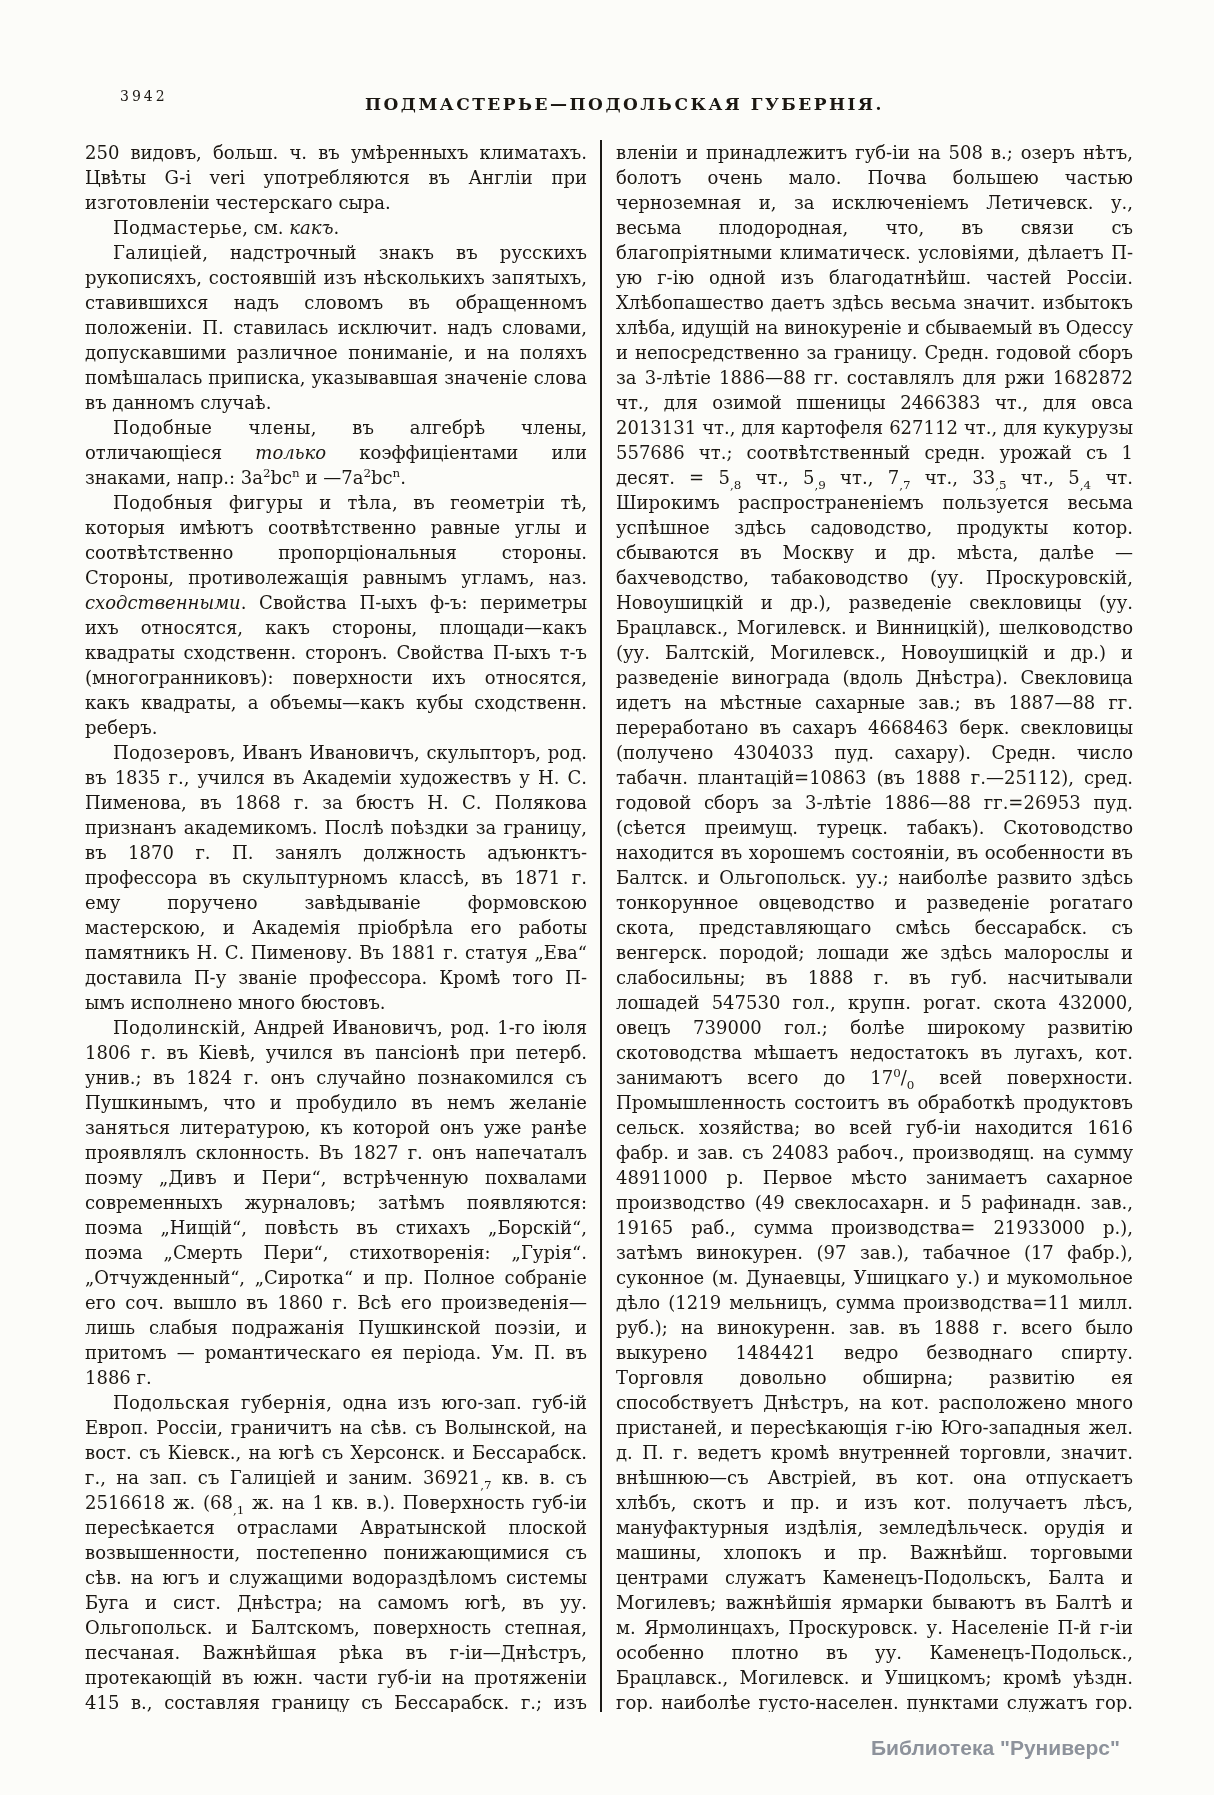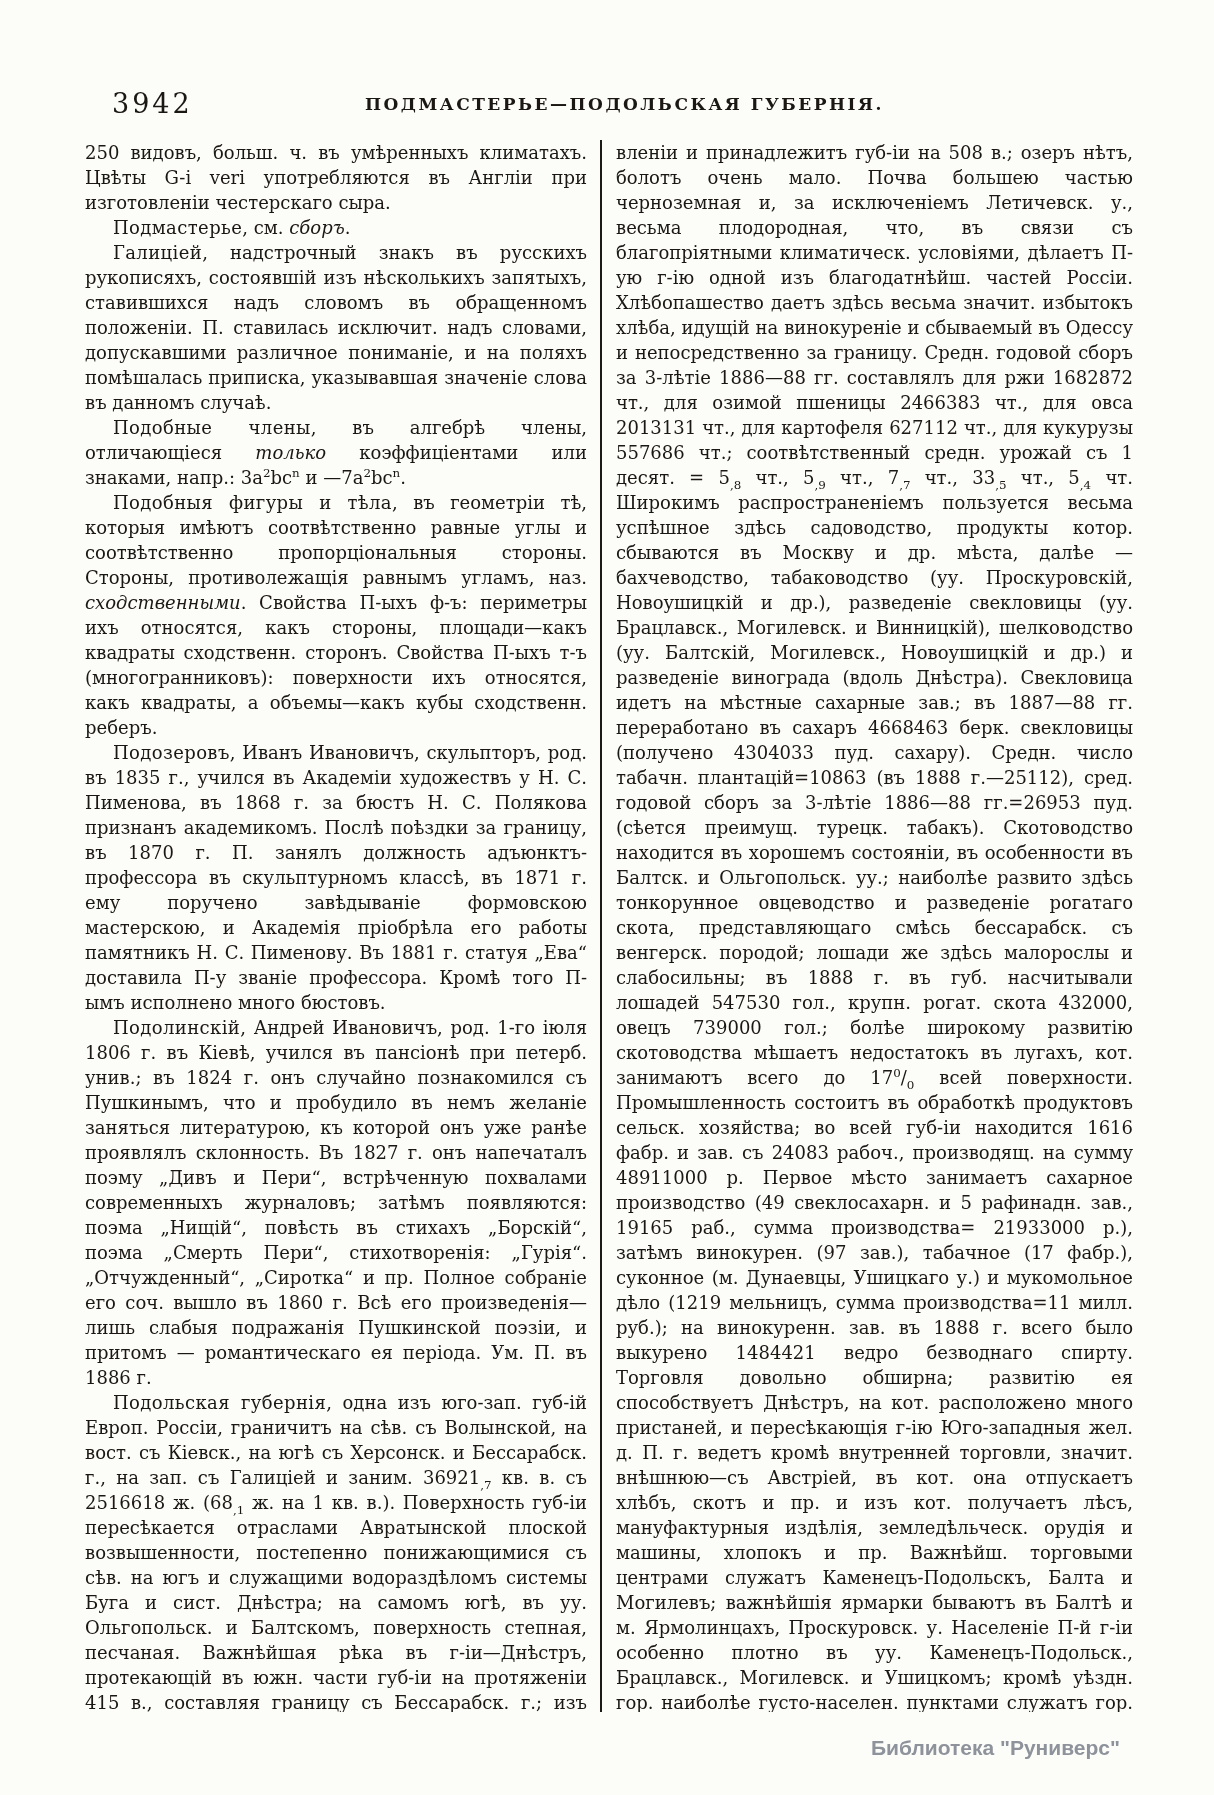--- a/index.html
+++ b/index.html
@@ -5,22 +5,22 @@
   * { margin:0; padding:0; box-sizing:border-box; }
   html,body { width:1214px; height:1795px; }
   body {
     position:relative;
     background:#fcfcf9;
     color:#1b1712;
     font-family:"DejaVu Serif", serif;
     overflow:hidden;
   }
   .pagenum {
-    position:absolute; left:112px; top:88px;
-    font-size:27px; letter-spacing:3px; color:#1b1712;
+    position:absolute; left:120px; top:88px;
+    font-size:14px; letter-spacing:3px; color:#1b1712;
   }
   .running-title {
     position:absolute; left:365px; top:94px;
     font-size:17px; font-weight:bold; letter-spacing:2.5px;
     white-space:nowrap;
   }
   .columns {
     position:absolute; left:85px; top:140px;
     width:1048px; height:1572px;
     display:flex; overflow:hidden;
@@ -47,21 +47,21 @@
 </style>
 </head>
 <body>
 
 <div class="pagenum">3942</div>
 <div class="running-title">ПОДМАСТЕРЬЕ—ПОДОЛЬСКАЯ ГУБЕРНІЯ.</div>
 
 <div class="columns">
   <div class="col left" id="left-col">
       <p class="para"><span>250 видовъ, больш. ч. въ умѣренныхъ климатахъ. Цвѣты G-i veri употребляются въ Англіи при изготовленіи честерскаго сыра.</span></p>
-      <p class="para indent"><b class="headword">Подмастерье</b><span>, см. </span><i>сборъ</i><span>.</span></p>
+      <p class="para indent"><b class="headword">Подмастерье</b><span>, см. </span><i>какъ</i><span>.</span></p>
       <p class="para indent"><b class="headword">Галиціей</b><span>, надстрочный знакъ въ русскихъ рукописяхъ, состоявшій изъ нѣсколькихъ запятыхъ, ставившихся надъ словомъ въ обращенномъ положеніи. П. ставилась исключит. надъ словами, допускавшими различное пониманіе, и на поляхъ помѣшалась приписка, указывавшая значеніе слова въ данномъ случаѣ.</span></p>
       <p class="para indent"><b class="headword">Подобные члены</b><span>, въ алгебрѣ члены, отличающіеся </span><i>только</i><span> коэффиціентами или знаками, напр.: 3a</span><sup>2</sup><span>bc</span><sup>n</sup><span> и —7a</span><sup>2</sup><span>bc</span><sup>n</sup><span>.</span></p>
       <p class="para indent"><b class="headword">Подобныя фигуры и тѣла</b><span>, въ геометріи тѣ, которыя имѣютъ соотвѣтственно равные углы и соотвѣтственно пропорціональныя стороны. Стороны, противолежащія равнымъ угламъ, наз. </span><i>сходственными</i><span>. Свойства П-ыхъ ф-ъ: периметры ихъ относятся, какъ стороны, площади—какъ квадраты сходственн. сторонъ. Свойства П-ыхъ т-ъ (многогранниковъ): поверхности ихъ относятся, какъ квадраты, а объемы—какъ кубы сходственн. реберъ.</span></p>
       <p class="para indent"><b class="headword">Подозеровъ</b><span>, Иванъ Ивановичъ, скульпторъ, род. въ 1835 г., учился въ Академіи художествъ у Н. С. Пименова, въ 1868 г. за бюстъ Н. С. Полякова признанъ академикомъ. Послѣ поѣздки за границу, въ 1870 г. П. занялъ должность адъюнктъ-профессора въ скульптурномъ классѣ, въ 1871 г. ему поручено завѣдываніе формовскою мастерскою, и Академія пріобрѣла его работы памятникъ Н. С. Пименову. Въ 1881 г. статуя „Ева“ доставила П-у званіе профессора. Кромѣ того П-ымъ исполнено много бюстовъ.</span></p>
       <p class="para indent"><b class="headword">Подолинскій</b><span>, Андрей Ивановичъ, род. 1-го іюля 1806 г. въ Кіевѣ, учился въ пансіонѣ при петерб. унив.; въ 1824 г. онъ случайно познакомился съ Пушкинымъ, что и пробудило въ немъ желаніе заняться литературою, къ которой онъ уже ранѣе проявлялъ склонность. Въ 1827 г. онъ напечаталъ поэму „Дивъ и Пери“, встрѣченную похвалами современныхъ журналовъ; затѣмъ появляются: поэма „Нищій“, повѣсть въ стихахъ „Борскій“, поэма „Смерть Пери“, стихотворенія: „Гурія“. „Отчужденный“, „Сиротка“ и пр. Полное собраніе его соч. вышло въ 1860 г. Всѣ его произведенія—лишь слабыя подражанія Пушкинской поэзіи, и притомъ — романтическаго ея періода. Ум. П. въ 1886 г.</span></p>
       <p class="para indent"><b class="headword">Подольская губернія</b><span>, одна изъ юго-зап. губ-ій Европ. Россіи, граничитъ на сѣв. съ Волынской, на вост. съ Кіевск., на югѣ съ Херсонск. и Бессарабск. г., на зап. съ Галиціей и заним. 36921</span><sub>,7</sub><span> кв. в. съ 2516618 ж. (68</span><sub>,1</sub><span> ж. на 1 кв. в.). Поверхность губ-іи пересѣкается отраслами Авратынской плоской возвышенности, постепенно понижающимися съ сѣв. на югъ и служащими водораздѣломъ системы Буга и сист. Днѣстра; на самомъ югѣ, въ уу. Ольгопольск. и Балтскомъ, поверхность степная, песчаная. Важнѣйшая рѣка въ г-іи—Днѣстръ, протекающій въ южн. части губ-іи на протяженіи 415 в., составляя границу съ Бессарабск. г.; изъ притоковъ его болѣе значительны: Збручъ—на границѣ съ Галиціей, Ягорлыкъ и др. Бугъ вмѣстѣ съ своими медленно текущими приток. (Згаръ, Кодыма, Синюха и др.) течетъ въ юго-вост. напра-</span></p>
     </div>
   <div class="col right" id="right-col">
       <p class="para"><span>вленіи и принадлежитъ губ-іи на 508 в.; озеръ нѣтъ, болотъ очень мало. Почва большею частью черноземная и, за исключеніемъ Летичевск. у., весьма плодородная, что, въ связи съ благопріятными климатическ. условіями, дѣлаетъ П-ую г-ію одной изъ благодатнѣйш. частей Россіи. Хлѣбопашество даетъ здѣсь весьма значит. избытокъ хлѣба, идущій на винокуреніе и сбываемый въ Одессу и непосредственно за границу. Средн. годовой сборъ за 3-лѣтіе 1886—88 гг. составлялъ для ржи 1682872 чт., для озимой пшеницы 2466383 чт., для овса 2013131 чт., для картофеля 627112 чт., для кукурузы 557686 чт.; соотвѣтственный средн. урожай съ 1 десят. = 5</span><sub>,8</sub><span> чт., 5</span><sub>,9</sub><span> чт., 7</span><sub>,7</sub><span> чт., 33</span><sub>,5</sub><span> чт., 5</span><sub>,4</sub><span> чт. Широкимъ распространеніемъ пользуется весьма успѣшное здѣсь садоводство, продукты котор. сбываются въ Москву и др. мѣста, далѣе —бахчеводство, табаководство (уу. Проскуровскій, Новоушицкій и др.), разведеніе свекловицы (уу. Брацлавск., Могилевск. и Винницкій), шелководство (уу. Балтскій, Могилевск., Новоушицкій и др.) и разведеніе винограда (вдоль Днѣстра). Свекловица идетъ на мѣстные сахарные зав.; въ 1887—88 гг. переработано въ сахаръ 4668463 берк. свекловицы (получено 4304033 пуд. сахару). Средн. число табачн. плантацій=10863 (въ 1888 г.—25112), сред. годовой сборъ за 3-лѣтіе 1886—88 гг.=26953 пуд. (сѣется преимущ. турецк. табакъ). Скотоводство находится въ хорошемъ состояніи, въ особенности въ Балтск. и Ольгопольск. уу.; наиболѣе развито здѣсь тонкорунное овцеводство и разведеніе рогатаго скота, представляющаго смѣсь бессарабск. съ венгерск. породой; лошади же здѣсь малорослы и слабосильны; въ 1888 г. въ губ. насчитывали лошадей 547530 гол., крупн. рогат. скота 432000, овецъ 739000 гол.; болѣе широкому развитію скотоводства мѣшаетъ недостатокъ въ лугахъ, кот. занимаютъ всего до 17</span><sup>0</sup><span>/</span><sub>0</sub><span> всей поверхности. Промышленность состоитъ въ обработкѣ продуктовъ сельск. хозяйства; во всей губ-іи находится 1616 фабр. и зав. съ 24083 рабоч., производящ. на сумму 48911000 р. Первое мѣсто занимаетъ сахарное производство (49 свеклосахарн. и 5 рафинадн. зав., 19165 раб., сумма производства= 21933000 р.), затѣмъ винокурен. (97 зав.), табачное (17 фабр.), суконное (м. Дунаевцы, Ушицкаго у.) и мукомольное дѣло (1219 мельницъ, сумма производства=11 милл. руб.); на винокуренн. зав. въ 1888 г. всего было выкурено 1484421 ведро безводнаго спирту. Торговля довольно обширна; развитію ея способствуетъ Днѣстръ, на кот. расположено много пристаней, и пересѣкающія г-ію Юго-западныя жел. д. П. г. ведетъ кромѣ внутренней торговли, значит. внѣшнюю—съ Австріей, въ кот. она отпускаетъ хлѣбъ, скотъ и пр. и изъ кот. получаетъ лѣсъ, мануфактурныя издѣлія, земледѣльческ. орудія и машины, хлопокъ и пр. Важнѣйш. торговыми центрами служатъ Каменецъ-Подольскъ, Балта и Могилевъ; важнѣйшія ярмарки бываютъ въ Балтѣ и м. Ярмолинцахъ, Проскуровск. у. Населеніе П-й г-іи особенно плотно въ уу. Каменецъ-Подольск., Брацлавск., Могилевск. и Ушицкомъ; кромѣ уѣздн. гор. наиболѣе густо-населен. пунктами служатъ гор. Баръ и Тульчинъ. Преобладающую часть населенія составл. малороссы;</span></p>
     </div>

